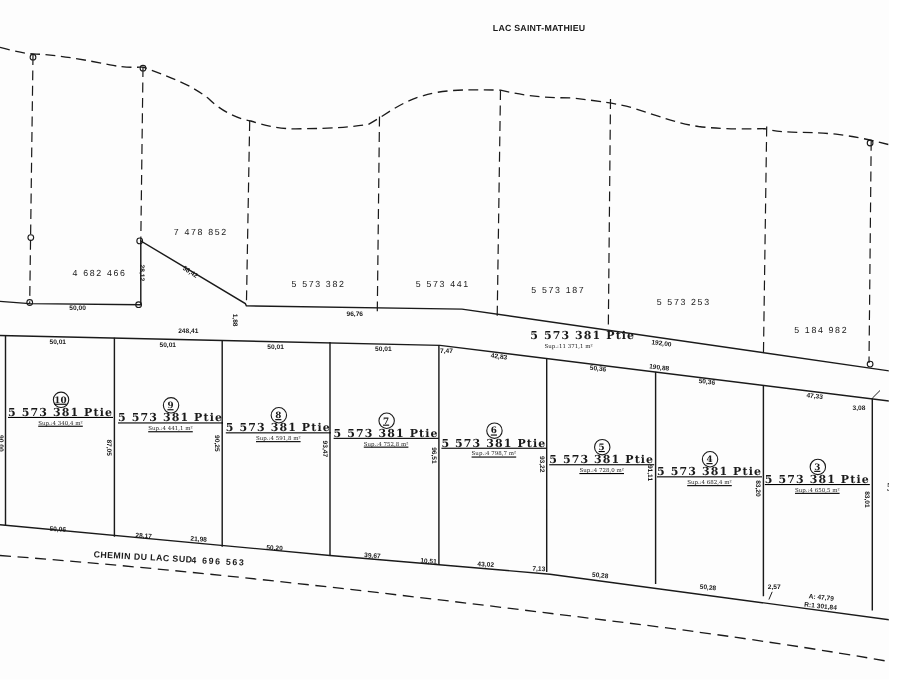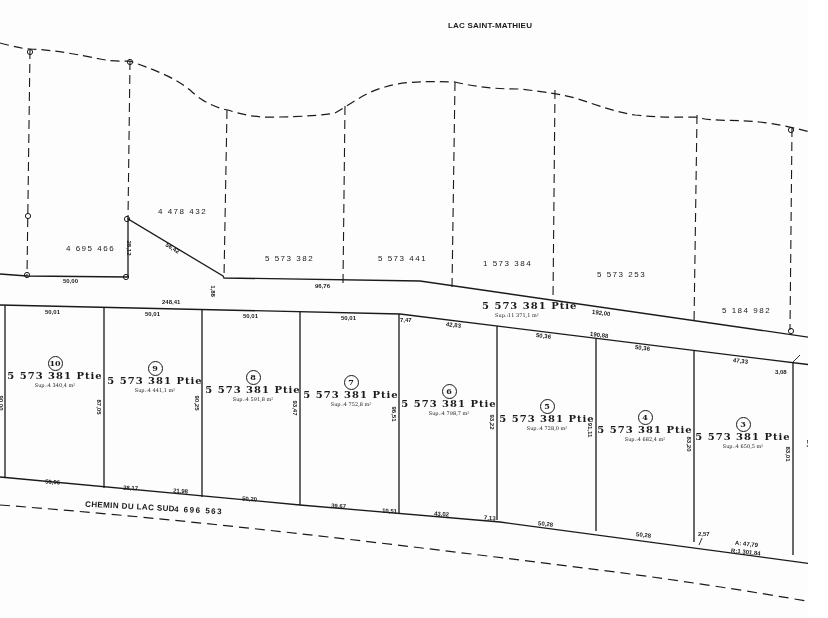--- a/index.html
+++ b/index.html
@@ -7,21 +7,21 @@
   #plan svg { position: absolute; left: 0; top: 0; }
   .lbl { position: absolute; font-family: "Liberation Sans", sans-serif; color: #1a1a1a; white-space: nowrap; line-height: 1; }
   .title { font-size: 8px; font-weight: bold; letter-spacing: 0.2px; }
   .lotnum { font-size: 8px; letter-spacing: 1.5px; }
   .dim { font-size: 6px; font-weight: bold; }
   .vdim { font-size: 6px; font-weight: bold; transform: rotate(90deg); transform-origin: center; }
   .lotname { font-family: "DejaVu Serif", serif; font-size: 10px; font-weight: bold; letter-spacing: 1px; text-align: center; }
   .sup { font-family: "DejaVu Serif", serif; font-size: 5px; text-align: center; }
   .circle-num { position: absolute; width: 13px; height: 13px; border: 1.3px solid #1a1a1a; border-radius: 50%; font-family: "DejaVu Serif", serif; font-size: 8px; font-weight: bold; text-align: center; line-height: 13px; color: #1a1a1a; }
   .lot { position: absolute; }
-  .lot-inner { display: flex; flex-direction: column; align-items: center; }
+  .lot-inner { display: flex; flex-direction: column; align-items: center; text-decoration: underline; }
   .road { font-size: 8px; font-weight: bold; letter-spacing: 0.4px; }
 </style>
 </head>
 <body>
 
 <div id="plan">
   <svg width="828" height="618" viewBox="0 0 828 618">
 
     <path d="M0,43 C15,47 25,49 30,49 C55,50 80,55 100,59 C115,62 125,61 130,61 C160,72 175,78 190,90 C200,100 215,108 228,110 C240,114 255,118 275,117 C300,117 325,115 335,113 C350,105 365,92 385,87 C400,82 420,81 455,82 C480,88 500,89 520,89 C545,92 560,94 575,98 C600,106 615,112 635,115 C660,118 680,117 695,117 C715,122 730,119 760,122 C775,124 790,126 828,137" fill="none" stroke="#1a1a1a" stroke-width="1.2" stroke-dasharray="9,5"></path>
 
@@ -61,27 +61,27 @@
     <polyline points="0,477 300,505 500,522 828,566" fill="none" stroke="#1a1a1a" stroke-width="1.3"></polyline>
     <line x1="699" y1="545" x2="702" y2="538" stroke="#1a1a1a" stroke-width="0.9"></line>
 
     <path d="M0,505 C200,520 400,545 600,570 C700,583 780,596 828,605" fill="none" stroke="#1a1a1a" stroke-width="1.2" stroke-dasharray="10,6"></path>
   </svg>
 
   <div class="lbl title" style="left:448px;top:22px;">LAC SAINT-MATHIEU</div>
   <div class="lbl road" style="left:85px;top:503px;transform:rotate(3deg);">CHEMIN DU LAC SUD</div>
   <div class="lbl road" style="left:174px;top:507px;letter-spacing:1.5px;transform:rotate(3deg);">4 696 563</div>
 
-  <div class="lbl lotnum" style="left:66px;top:245px;">4 695 466</div>
-  <div class="lbl lotnum" style="left:158px;top:208px;">4 478 432</div>
+  <div class="lbl lotnum" style="left:66px;top:245px;">4 682 466</div>
+  <div class="lbl lotnum" style="left:158px;top:208px;">7 478 852</div>
   <div class="lbl lotnum" style="left:265px;top:255px;">5 573 382</div>
   <div class="lbl lotnum" style="left:378px;top:255px;">5 573 441</div>
-  <div class="lbl lotnum" style="left:483px;top:260px;">1 573 384</div>
+  <div class="lbl lotnum" style="left:483px;top:260px;">5 573 187</div>
   <div class="lbl lotnum" style="left:597px;top:271px;">5 573 253</div>
-  <div class="lbl lotnum" style="left:722px;top:307px;">5 184 982</div>
+  <div class="lbl lotnum" style="left:722px;top:297px;">5 184 982</div>
   <div class="lbl lotnum" style="left:822px;top:310px;">5</div>
 
   <div class="lbl lotname" style="left:482px;top:301px;">5 573 381 Ptie</div>
   <div class="lbl sup" style="left:495px;top:313px;">Sup.:11 371,1 m²</div>
 
   <div class="lbl dim" style="left:63px;top:278px;">50,00</div>
   <div class="lbl vdim" style="left:121px;top:245px;">28,12</div>
   <div class="lbl dim" style="left:165px;top:245px;transform:rotate(32deg);">56,42</div>
   <div class="lbl vdim" style="left:207px;top:288px;">1,88</div>
   <div class="lbl dim" style="left:315px;top:283px;">96,76</div>

